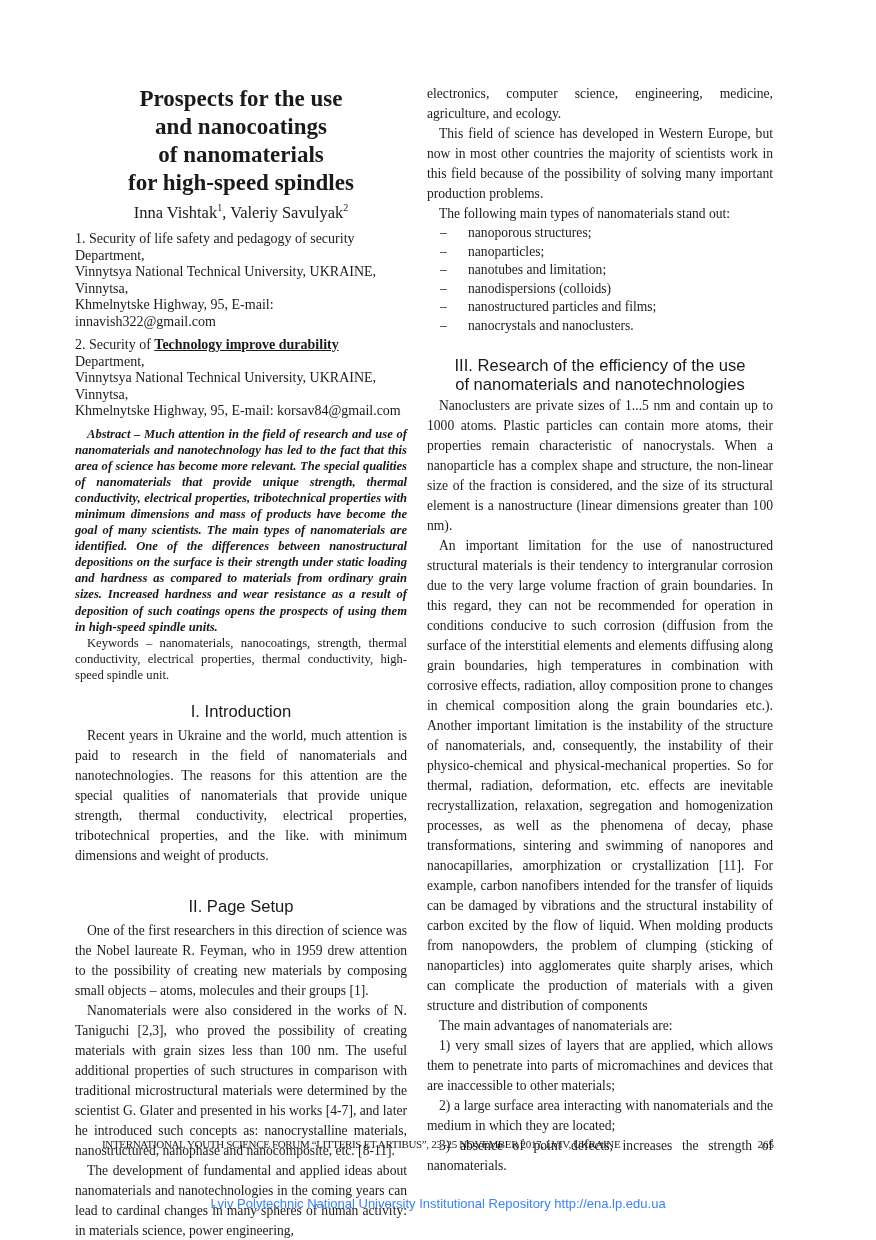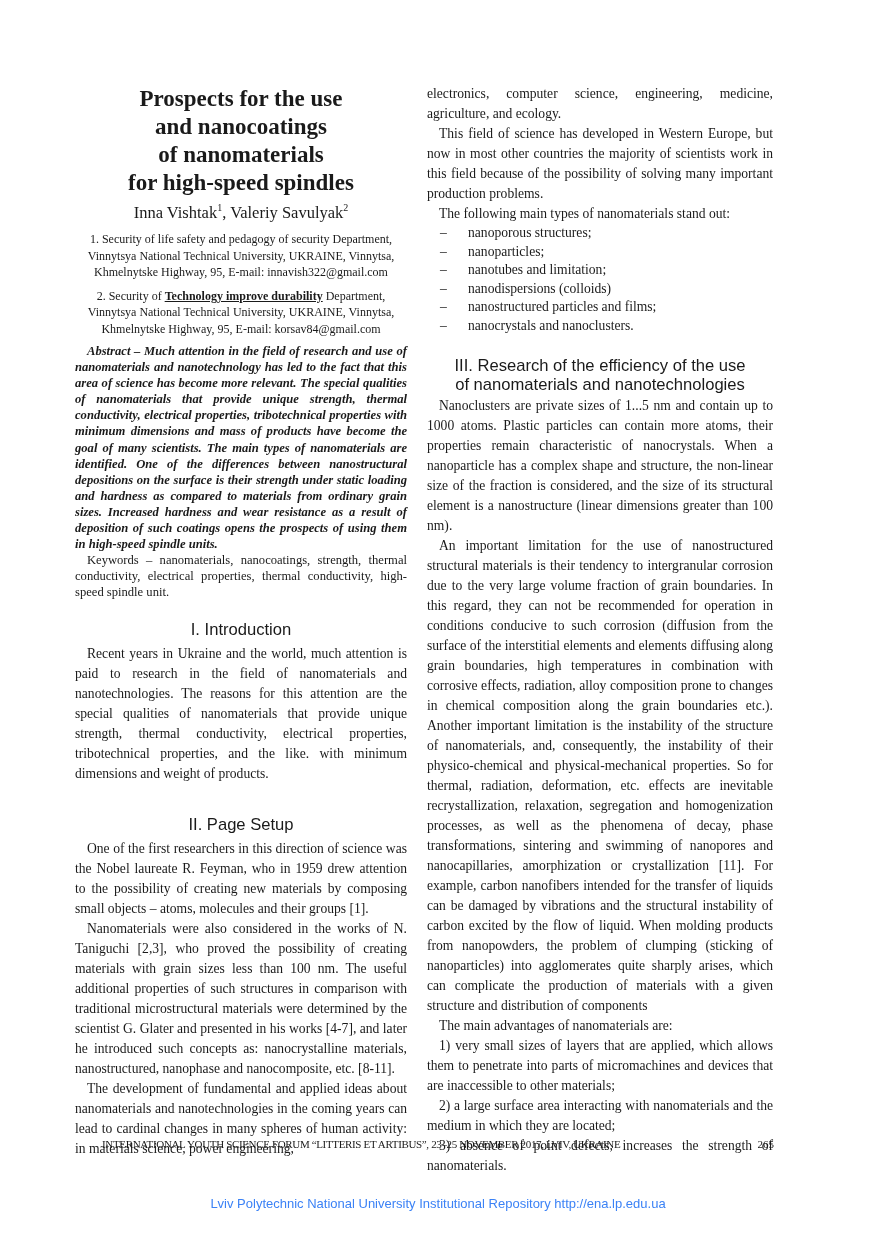--- a/index.html
+++ b/index.html
@@ -4,21 +4,21 @@
 <style>
   html, body { margin: 0; padding: 0; background: #ffffff; }
   body { width: 876px; height: 1240px; position: relative; overflow: hidden; color: #1a1a1a; font-family: "Liberation Serif", "DejaVu Serif", serif; }
   .col { position: absolute; top: 84px; }
   .col-left { left: 75px; width: 332px; }
   .col-right { left: 427px; width: 346px; top: 84px; }
   .title { text-align: center; font-weight: bold; font-size: 23px; line-height: 28px; margin: 0; padding-top: 1px; }
   .title div { margin: 0; }
   .authors { text-align: center; font-size: 16.5px; line-height: 20px; margin-top: 6px; }
   .authors sup { font-size: 10px; vertical-align: 7px; line-height: 0; }
-  .affil { text-align: center; font-size: 12px; line-height: 16.5px; margin-top: 8px; }
+  .affil { font-size: 14px; line-height: 16.5px; margin-top: 8px; }
   .affil + .affil { margin-top: 7px; }
   .affil b { font-weight: bold; text-decoration: underline; }
   p { margin: 0; text-align: justify; font-size: 13.6px; line-height: 20px; text-indent: 12px; }
   .abstract { margin-top: 6px; font-weight: bold; font-style: italic; font-size: 12.6px; line-height: 16.1px; text-indent: 12px; text-align: justify; }
   .keywords { font-size: 12.6px; line-height: 16.1px; text-indent: 12px; }
   h2 { font-family: "Liberation Sans", "DejaVu Sans", sans-serif; font-weight: normal; text-align: center; font-size: 16.6px; line-height: 20px; margin: 0; }
   .h-intro { margin-top: 19px; margin-bottom: 4px; }
   .h-setup { margin-top: 31px; margin-bottom: 4px; }
   .h-research { margin-top: 20px; margin-bottom: 1px; line-height: 19.5px; }
   ul.dash { list-style: none; margin: 0; padding: 0; font-size: 13.6px; line-height: 18.6px; }

